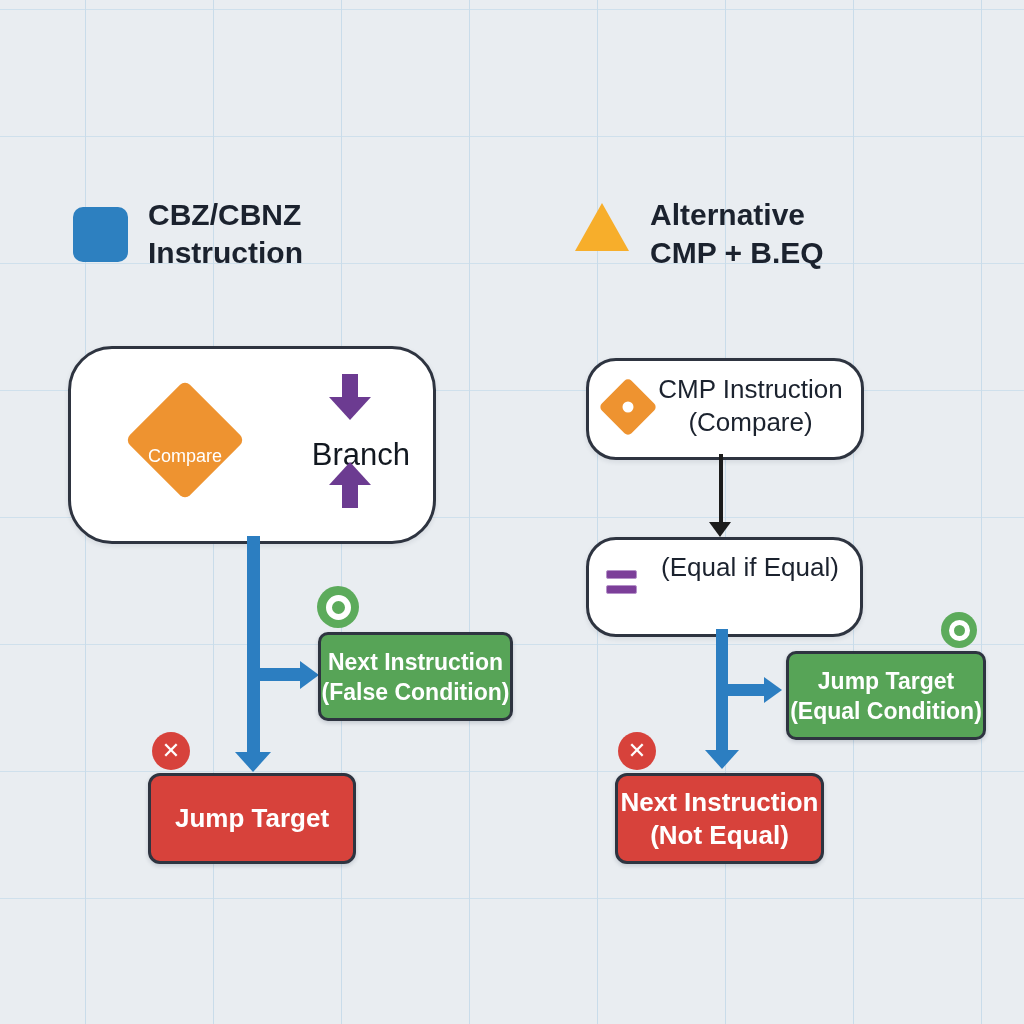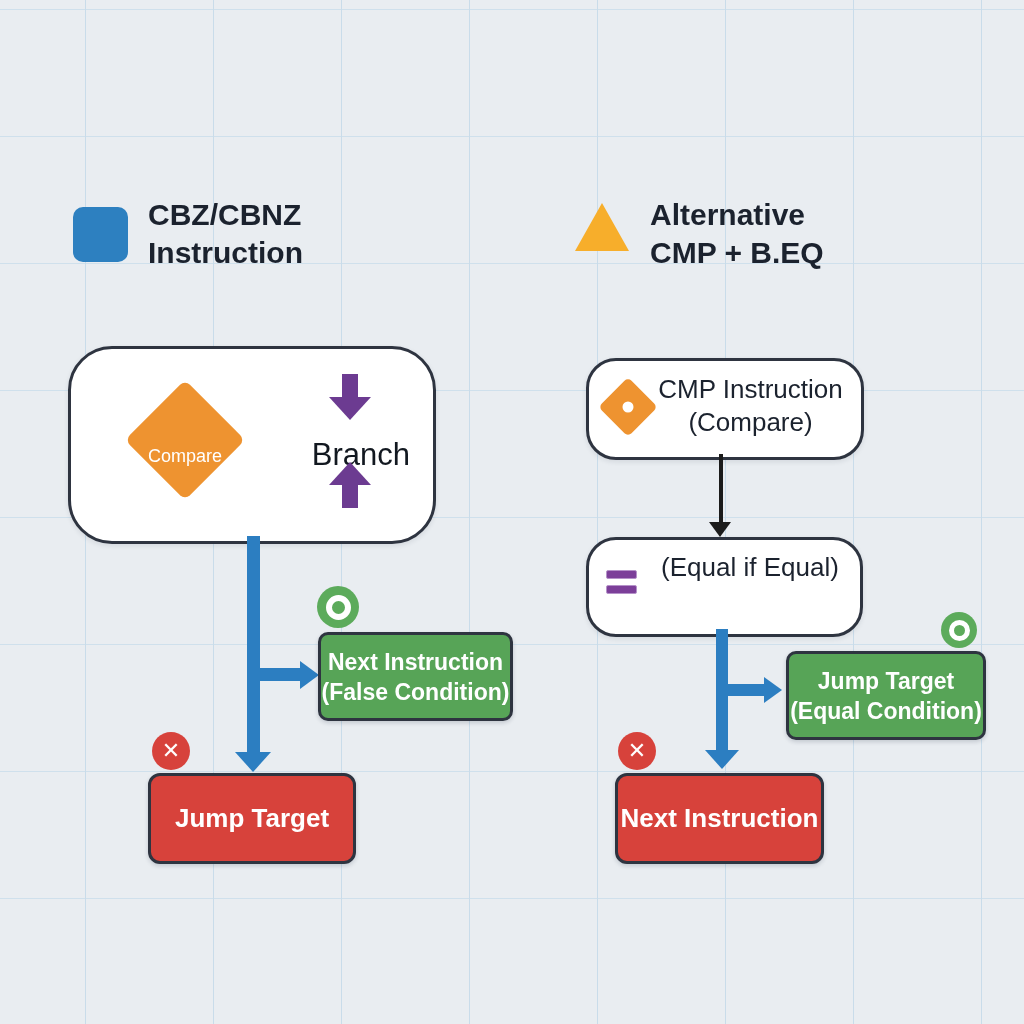--- a/index.html
+++ b/index.html
@@ -236,15 +236,16 @@
   <div class="abs result-box green-box equal-box">
     <div>Jump Target</div>
     <div>(Equal Condition)</div>
   </div>
 
   <div class="abs xbadge xbadge-right">
     <span>✕</span>
   </div>
   <div class="abs result-box red-box notequal-box">
     <div>Next Instruction</div>
+    <div>(Not Equal)</div>
   </div>
 
 </div>
 
 </body></html>

